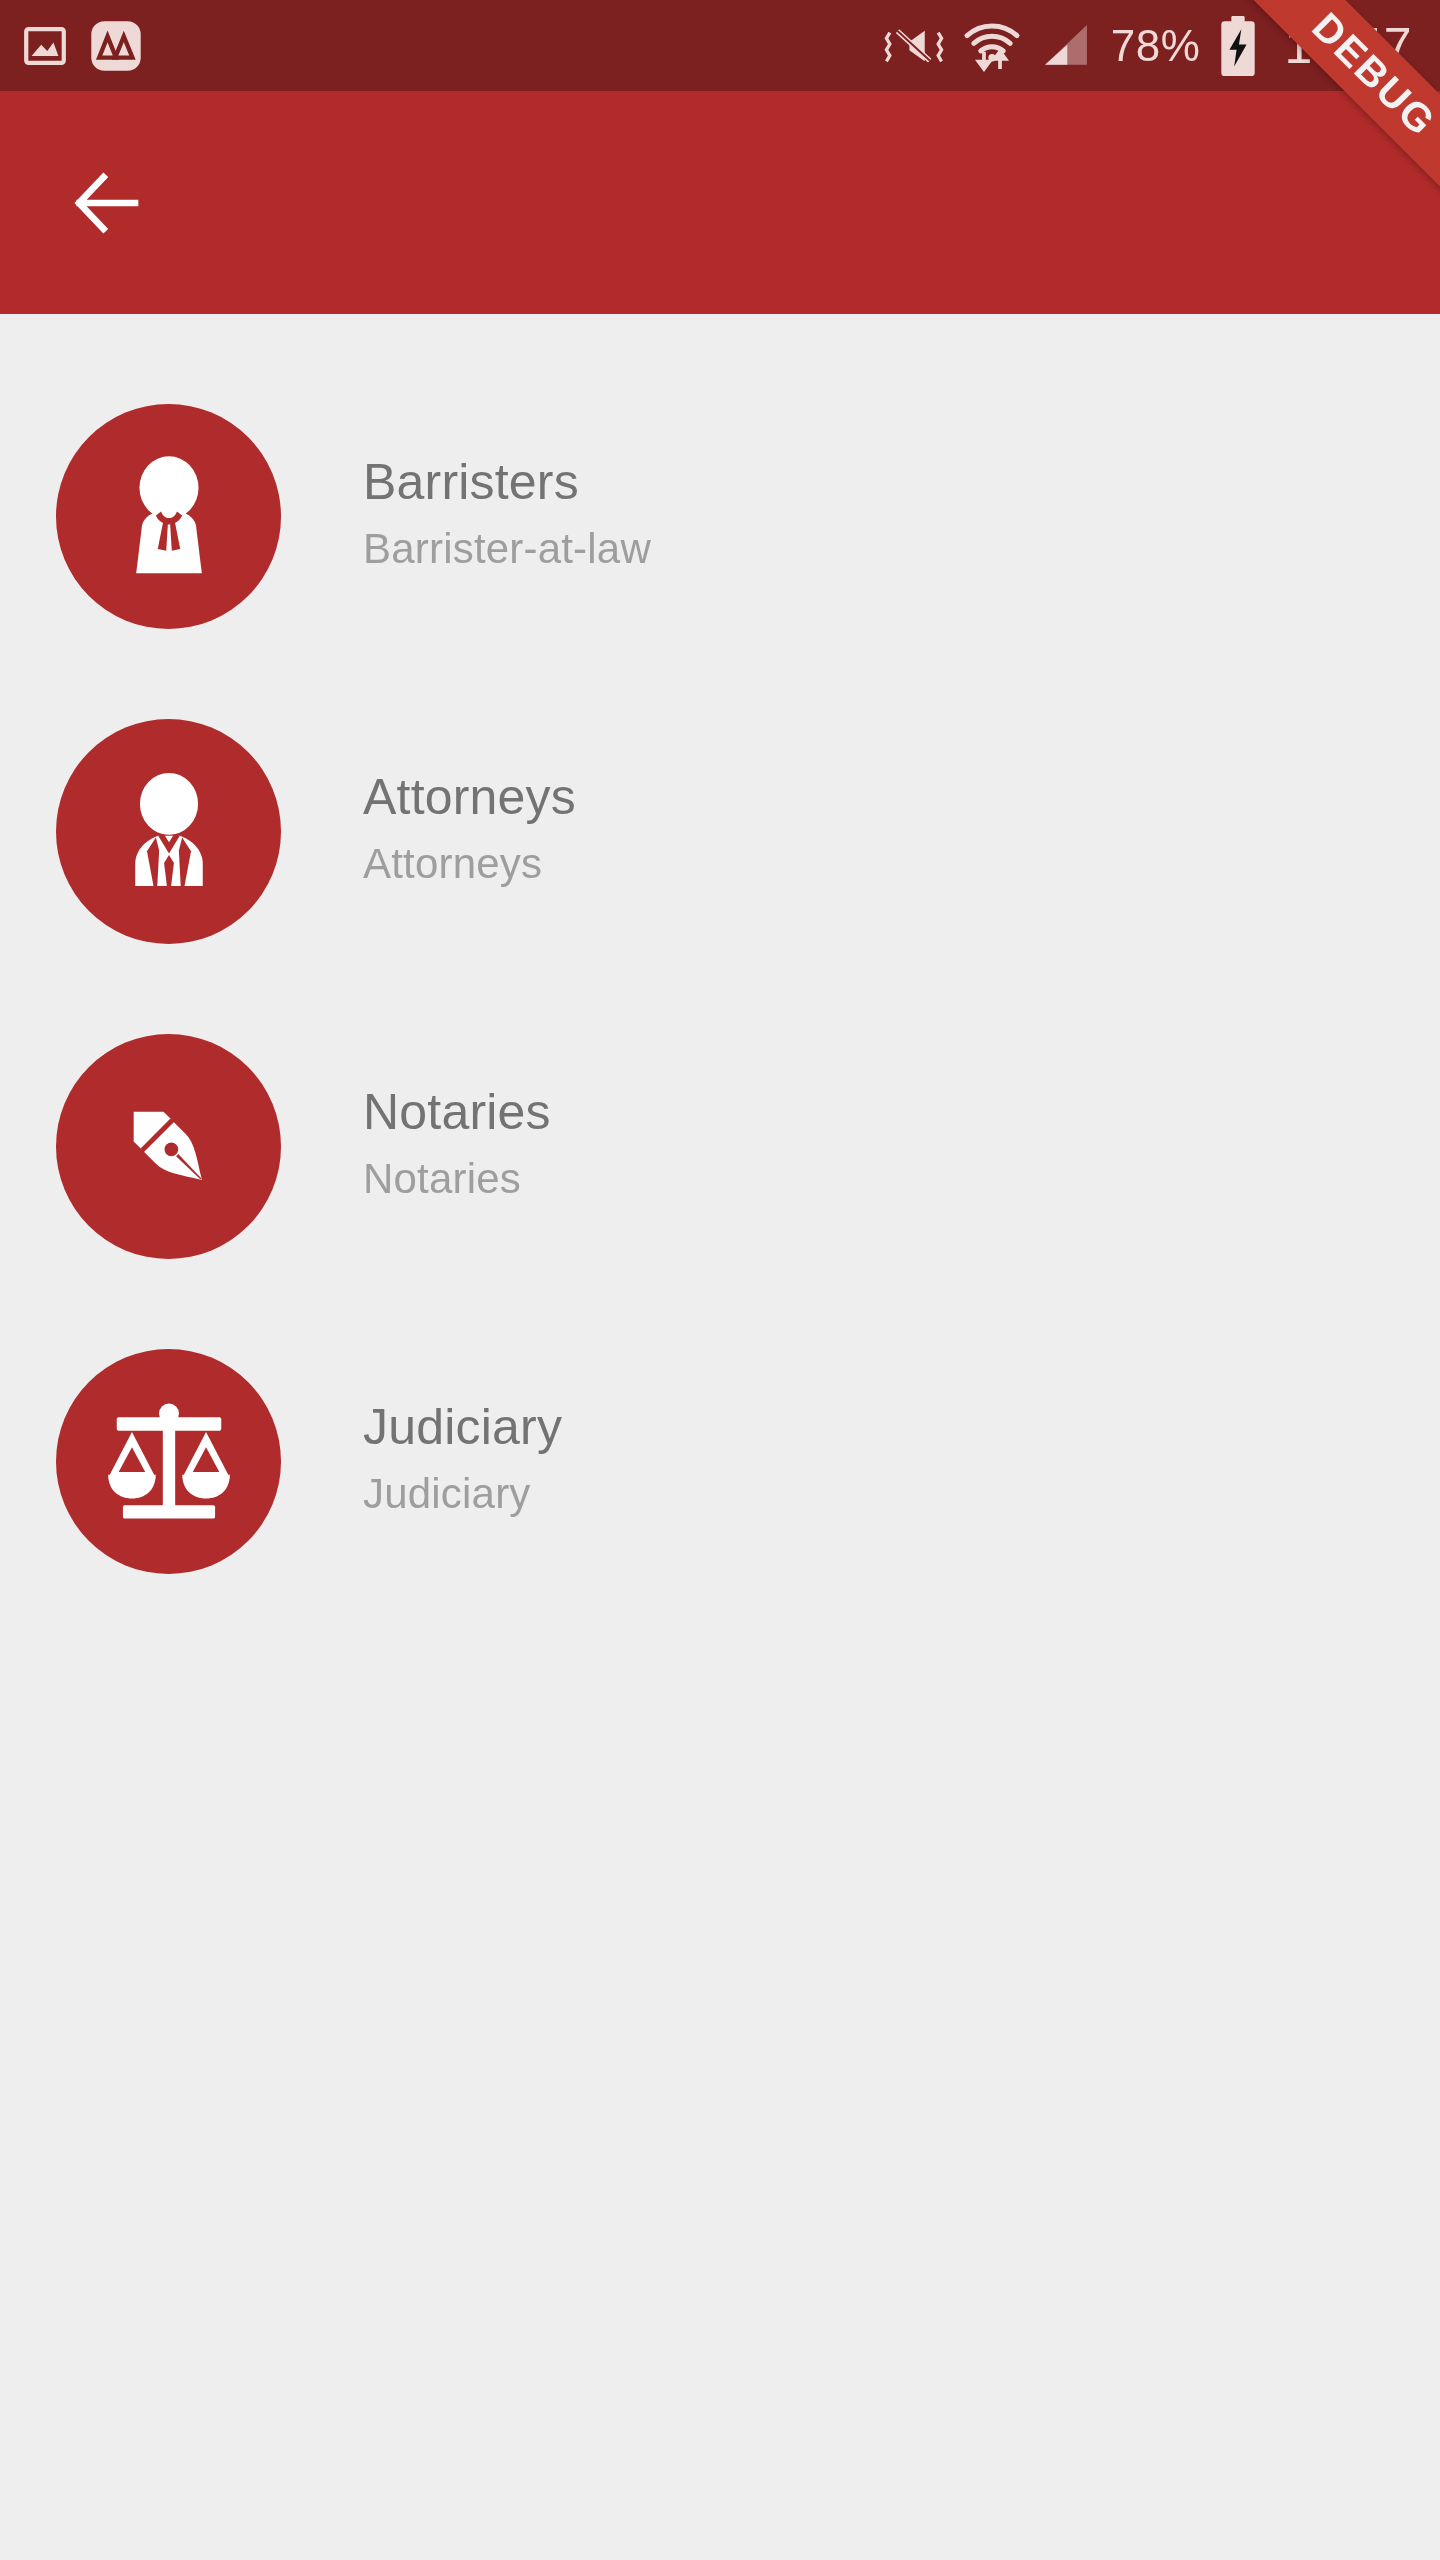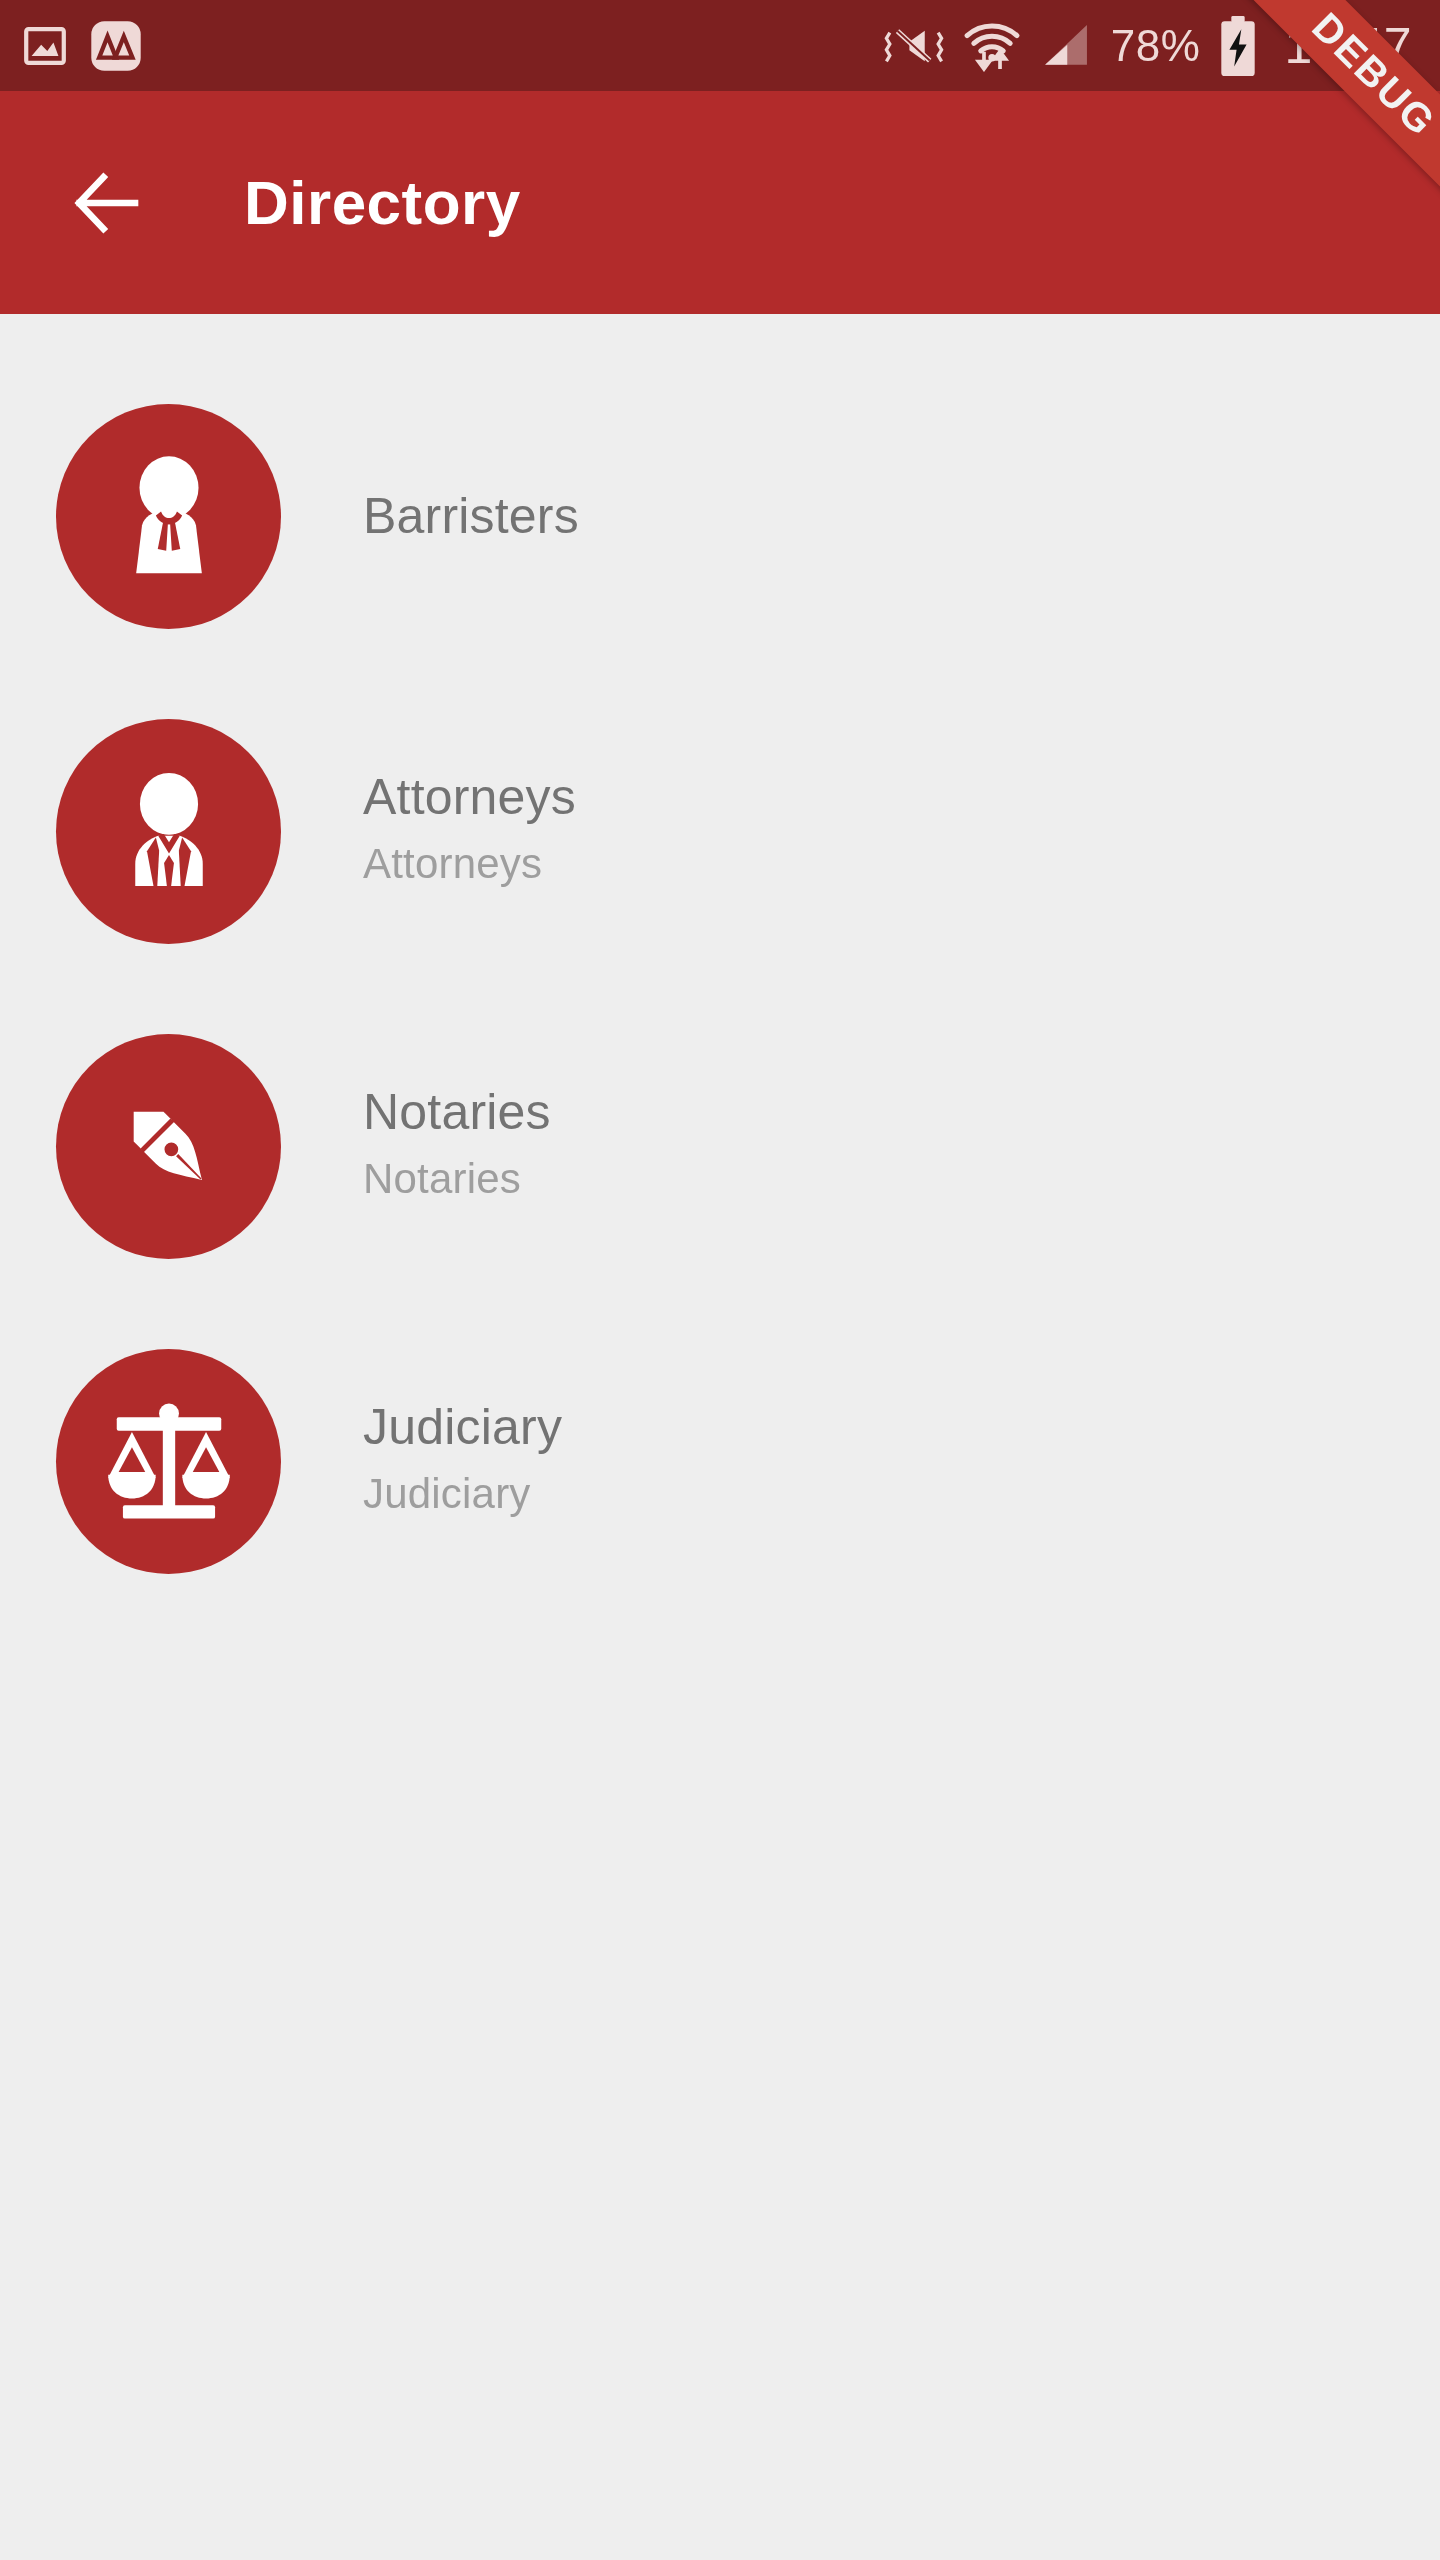--- a/index.html
+++ b/index.html
@@ -206,41 +206,41 @@
 </div>
 
 <div class="app-bar">
   <div class="back-btn">
     <span>
       <svg class="icon-svg" width="84" height="84" viewBox="0 0 24 24">
         <path d="M20 12 L4.2 12 M11 4.6 L4 12 L11 19.4" fill="none" stroke="#FFFFFF" stroke-width="1.9" stroke-linecap="square" stroke-linejoin="miter"></path>
       </svg>
     </span>
   </div>
-  <div class="app-title">Directory</div>
 </div>
 
 <div class="directory-list">
 
   <div class="list-item">
     <div class="avatar">
       <span>
         <svg class="icon-svg" width="150" height="150" viewBox="0 0 64 64">
           <ellipse cx="32" cy="19.5" rx="12.6" ry="13.4" fill="#FFFFFF"></ellipse>
           <path d="M18 56 L20.5 35.5 C21.5 31.6 25 30 28.6 29.4
                    L35.4 29.4 C39 30 42.5 31.6 43.5 35.5 L46 56 Z" fill="#FFFFFF"></path>
           <path d="M28.6 29.6 C30 33.4 34 33.4 35.4 29.6
                    L37.6 31.4 C35.6 36.4 28.4 36.4 26.4 31.4 Z" fill="#B02B2B"></path>
           <path d="M29.6 33.6 L27.2 45.6 L30.8 46.4 L31.6 33.9 Z" fill="#B02B2B"></path>
           <path d="M34.4 33.6 L36.8 45.6 L33.2 46.4 L32.4 33.9 Z" fill="#B02B2B"></path>
         </svg>
       </span>
     </div>
     <div class="item-texts">
       <div class="item-title">Barristers</div>
+      <div class="item-subtitle">Barrister-at-law</div>
     </div>
   </div>
 
   <div class="list-item">
     <div class="avatar">
       <span>
         <svg class="icon-svg" width="150" height="150" viewBox="0 0 64 64">
           <ellipse cx="32" cy="20" rx="12.4" ry="13.2" fill="#FFFFFF"></ellipse>
           <path d="M17.6 55 L17.6 45.5 C17.6 39.5 22.6 35.2 27.4 33.6
                    L36.6 33.6 C41.4 35.2 46.4 39.5 46.4 45.5 L46.4 55 Z" fill="#FFFFFF"></path>

